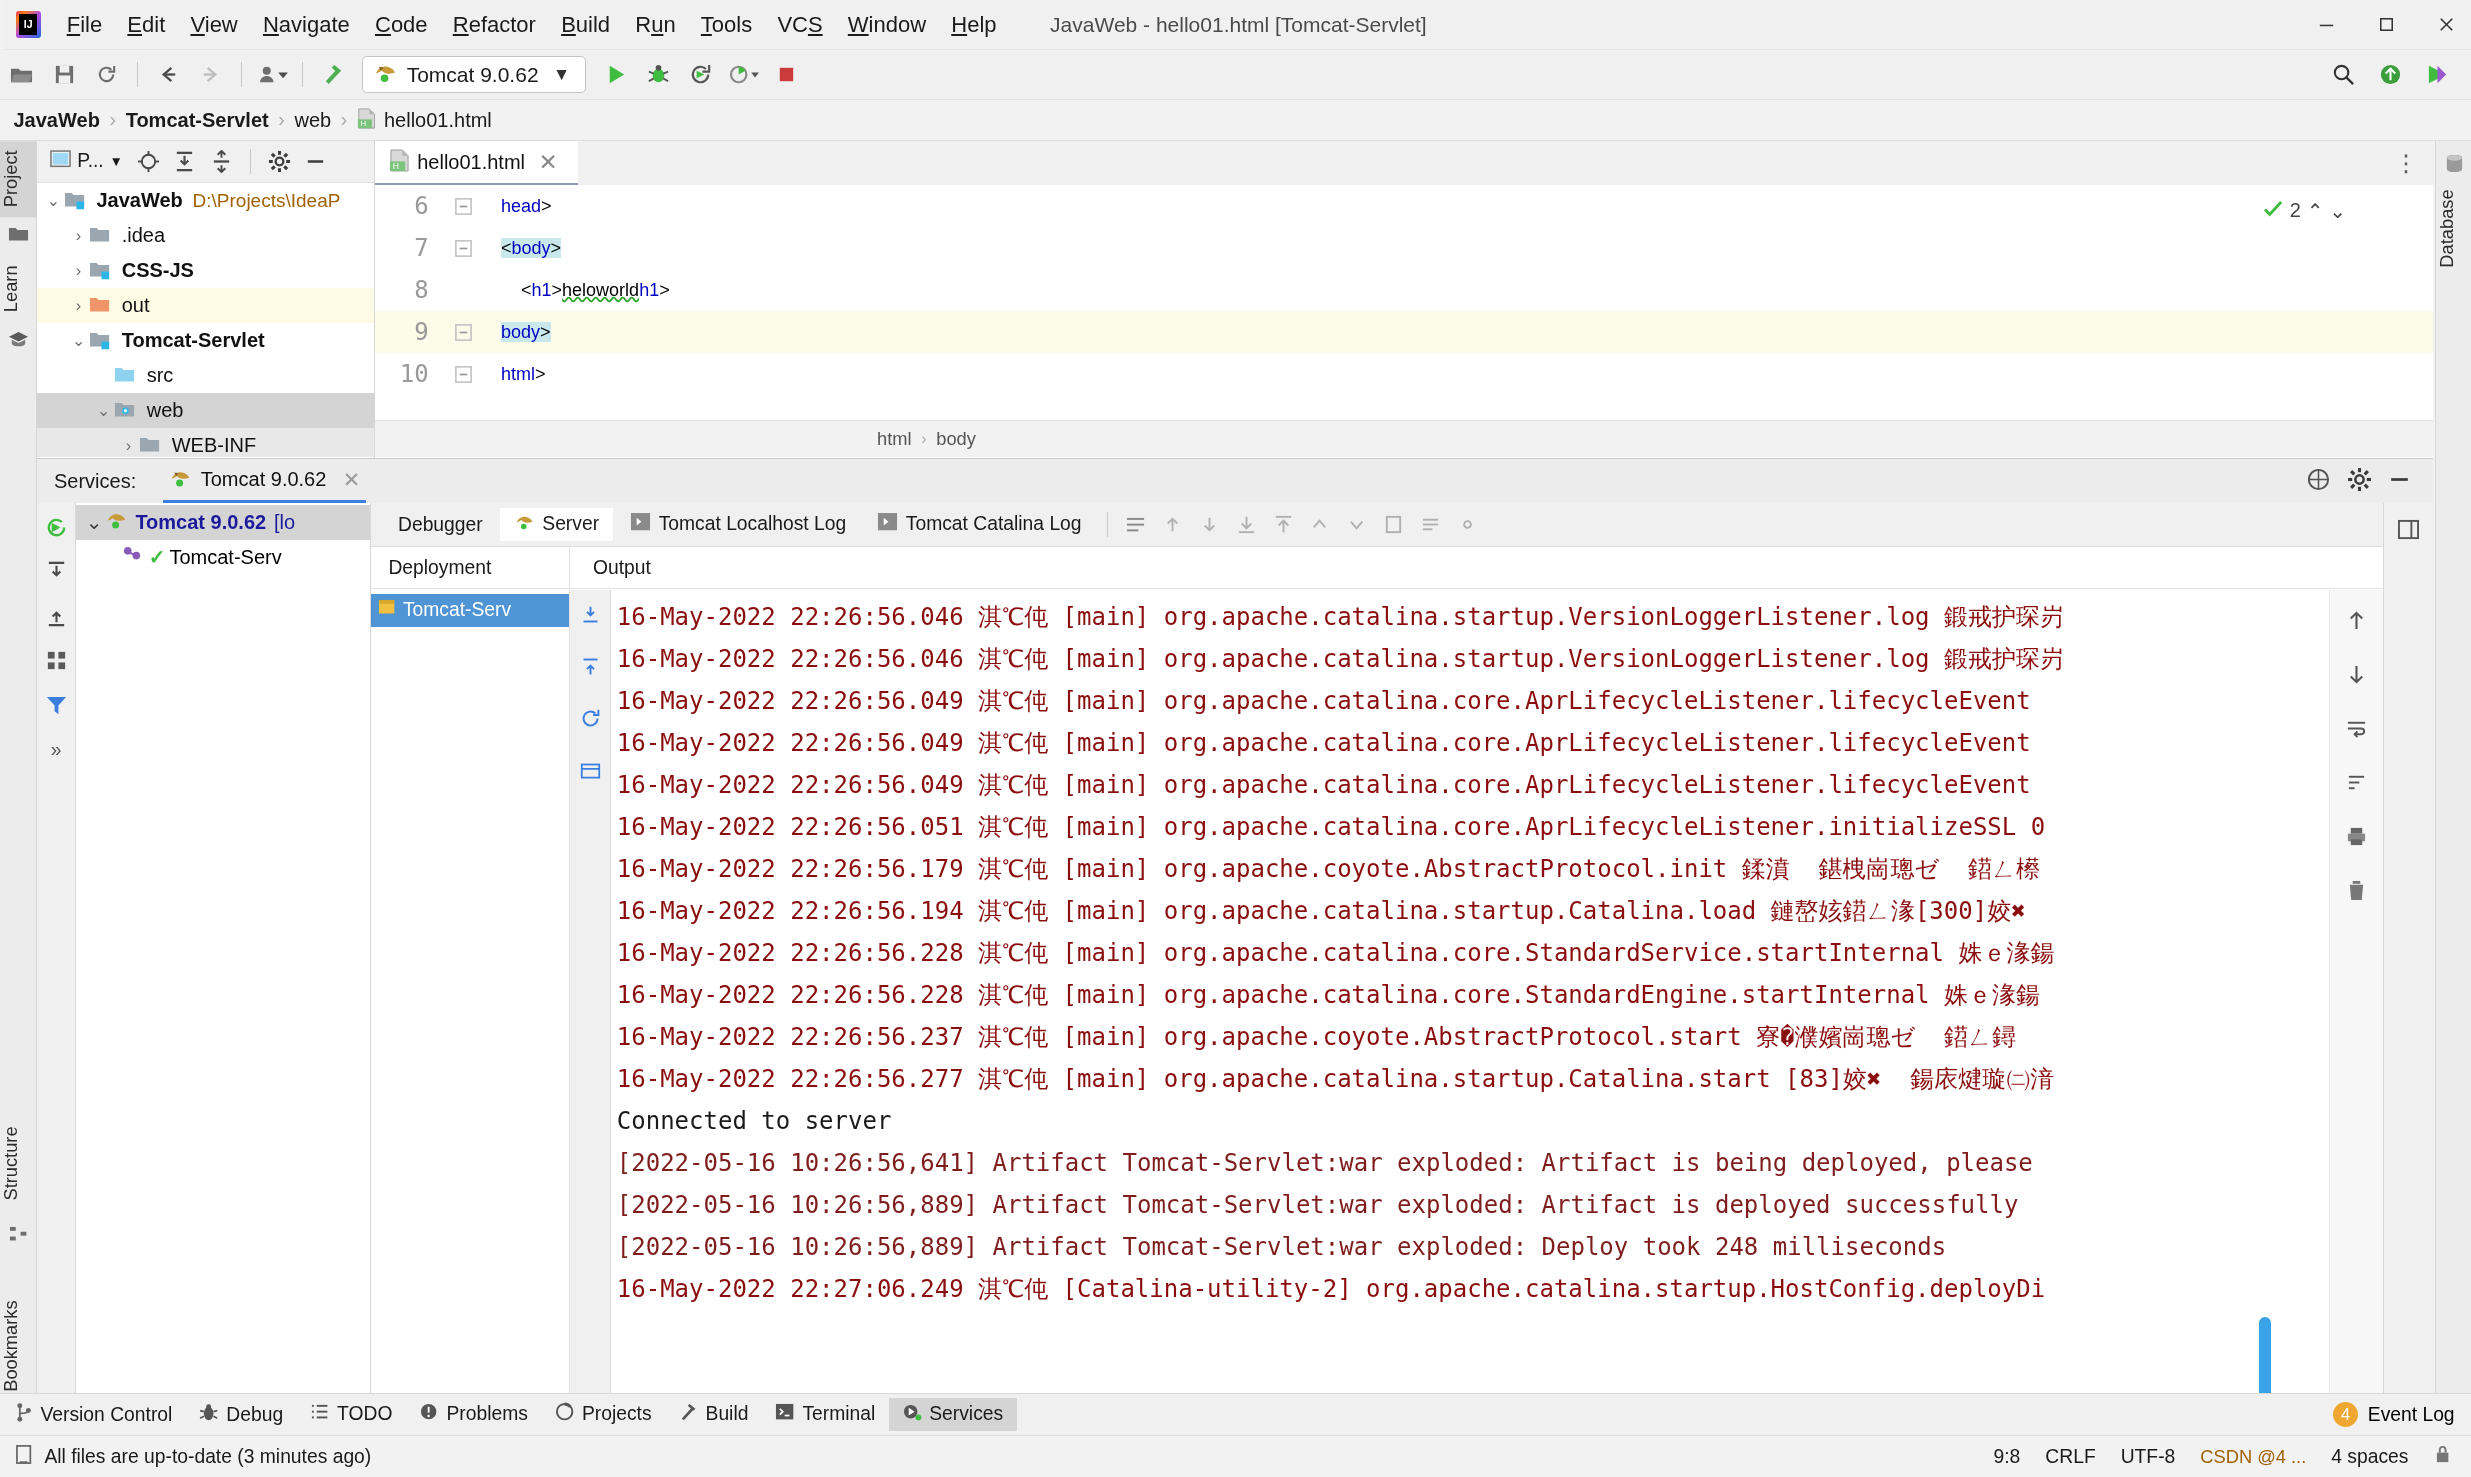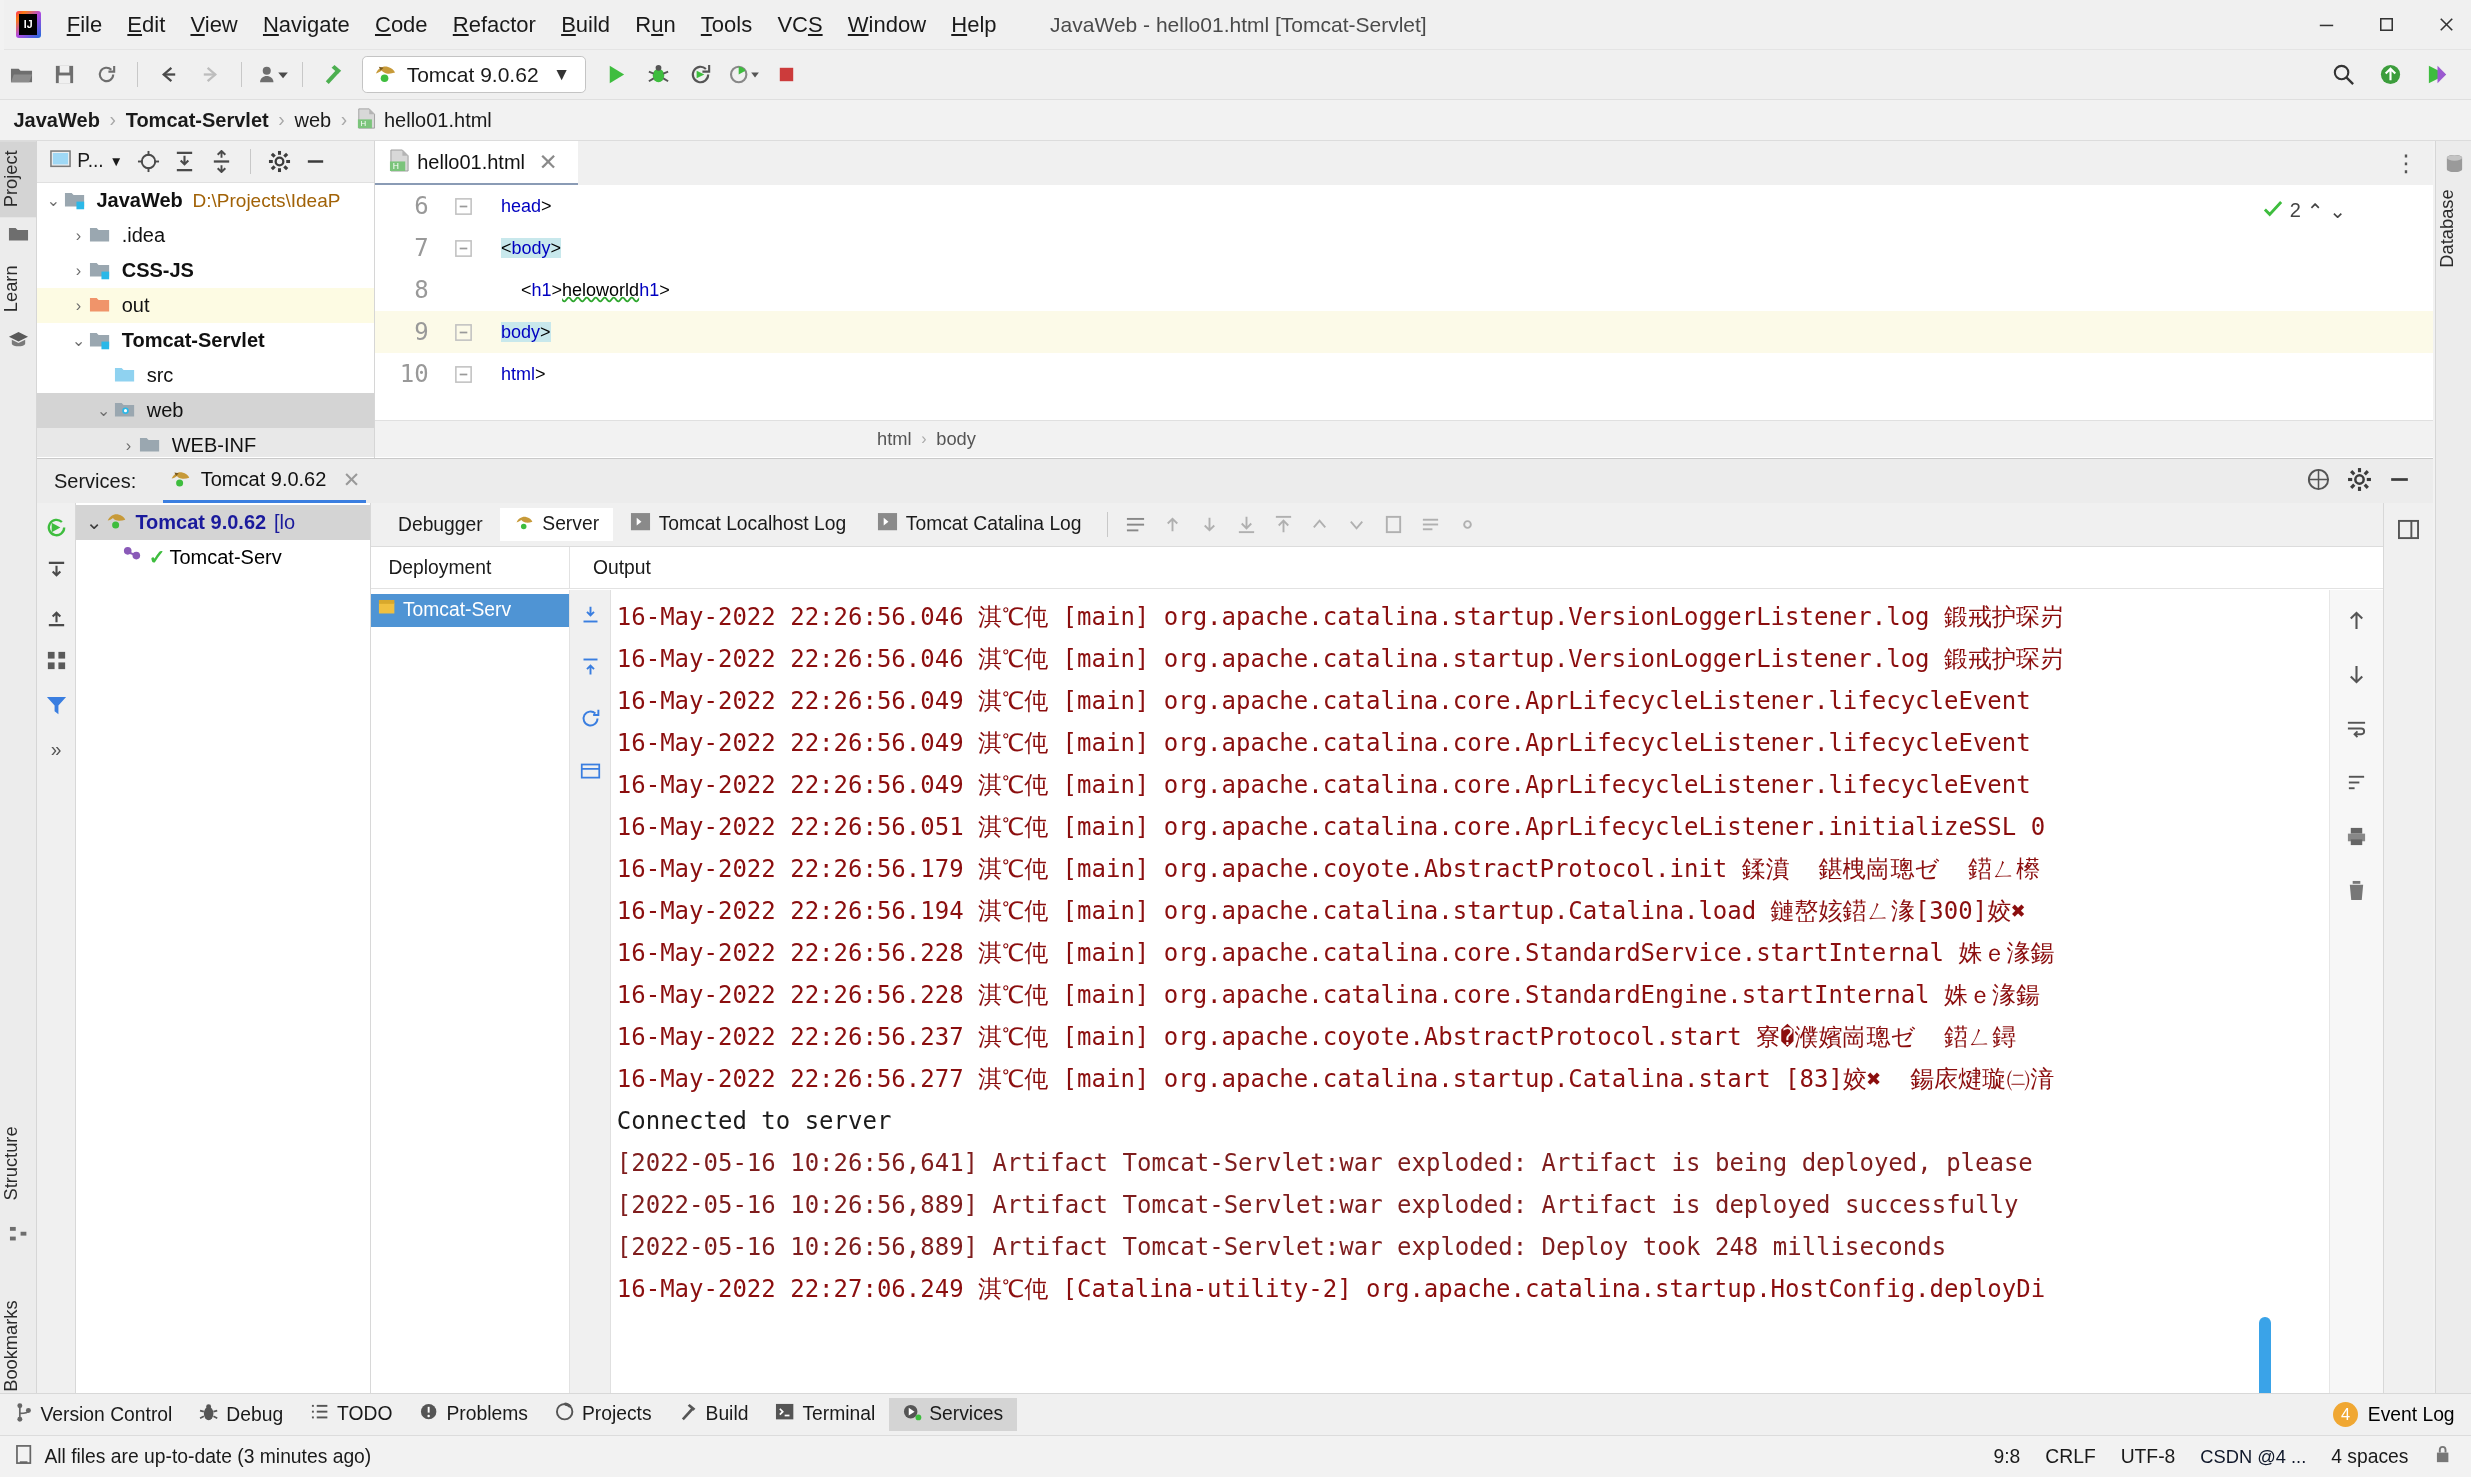--- a/index.html
+++ b/index.html
@@ -238,21 +238,21 @@
   .badge-circle {
     width:25px; height:25px; border-radius:50%; background:#f0a732; color:#fff;
     font-size:16.4px; display:flex; align-items:center; justify-content:center;
   }
   #status-bar {
     position:absolute; left:0; bottom:0; width:2472px; height:42px;
     background:#f2f2f2; display:flex; align-items:center; border-top:1px solid #dcdcdc;
   }
   #status-left { display:flex; align-items:center; gap:11.6px; padding-left:13.5px; font-size:19.3px; color:#1a1a1a;}
   #status-right { margin-left:auto; display:flex; align-items:center; gap:25px; padding-right:19.3px; font-size:19.3px; color:#1a1a1a;}
-  .watermark { color:#0f172a; font-size:18.3px; }
+  .watermark { color:#a16207; font-size:18.3px; }
 </style>
 </head>
 <body>
 
 <div id="titlebar">
   <div id="app-logo"></div>
   <div id="menubar" style="display:flex;align-items:center;">
       <div class="menu-item"><u>F</u>ile</div>
       <div class="menu-item"><u>E</u>dit</div>
       <div class="menu-item"><u>V</u>iew</div>

